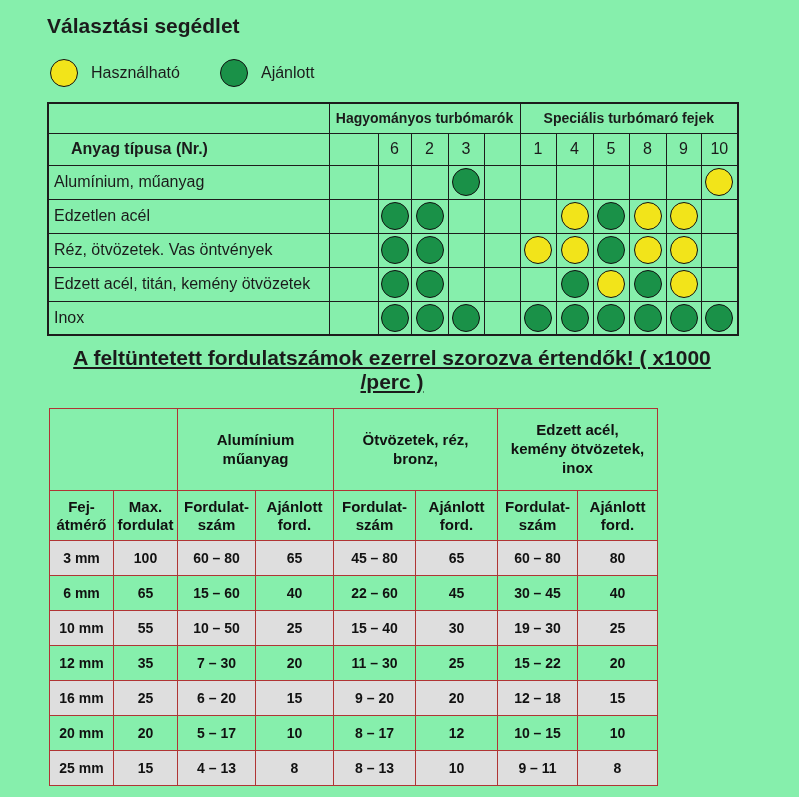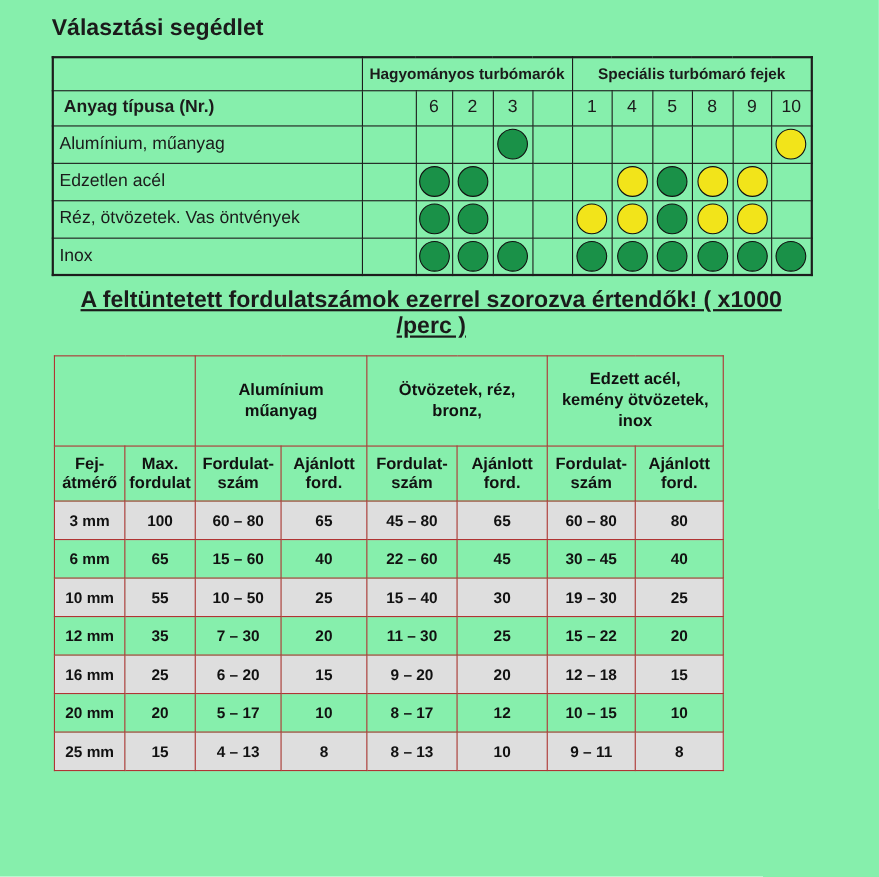--- a/index.html
+++ b/index.html
@@ -28,21 +28,21 @@
   .legend .legend-label { margin-left: 13px; font-size: 16px; }
   .legend .second { margin-left: 40px; }
 
   
   table.t1 {
     margin: 14px 0 0 47px; border-collapse: collapse;
     border: 2px solid #1c1c1c; table-layout: fixed; width: 690px;
   }
   .t1 td, .t1 th { border: 1px solid #1c1c1c; padding: 0; overflow: hidden; }
   .t1 .group-head { font-size: 14px; font-weight: bold; text-align: center; height: 30px; }
-  .t1 .row-head { font-size: 16px; font-weight: bold; text-align: left; padding-left: 9px; height: 32px; }
+  .t1 .row-head { font-size: 16px; font-weight: bold; text-align: left; padding-left: 22px; height: 32px; }
   .t1 .num { font-size: 16px; font-weight: normal; text-align: center; }
   .t1 tbody tr { height: 34px; padding-left: 44px; }
   .t1 .label { font-size: 16px; font-weight: normal; text-align: left; padding-left: 5px; }
   .t1 td { text-align: center; vertical-align: middle; }
   .dot {
     display: block; width: 28px; height: 28px; margin: 0 auto;
     border-radius: 50%; border: 1px solid #111;
   }
   .dot-g { background: var(--green); }
   .dot-y { background: var(--yellow); }
@@ -77,20 +77,26 @@
   .t2 tbody tr { height: 35px; }
   .t2 tbody tr:nth-child(odd) { background: var(--shade); }
 </style>
 </head>
 <body>
 
 <div class="page">
 
   <div class="title">Választási segédlet</div>
 
+  <div class="legend">
+    <span class="dot-legend dot-yellow"></span>
+    <span class="legend-label">Használható</span>
+    <span class="dot-legend dot-green second"></span>
+    <span class="legend-label">Ajánlott</span>
+  </div>
 
   <table class="t1">
     <colgroup>
       <col style="width:281px">
         <col style="width:49px">
         <col style="width:33px">
         <col style="width:37px">
       <col style="width:36px">
         <col style="width:36px">
         <col style="width:36px">
@@ -181,20 +187,46 @@
             <span class="dot dot-y"></span>
           </td>
           <td>
             <span class="dot dot-y"></span>
           </td>
           <td>
             <span class="dot dot-g"></span>
           </td>
           <td>
             <span class="dot dot-y"></span>
+          </td>
+          <td>
+            <span class="dot dot-y"></span>
+          </td>
+          <td></td>
+        </tr>
+        <tr>
+          <td class="label">Edzett acél, titán, kemény ötvözetek</td>
+          <td></td>
+          <td>
+            <span class="dot dot-g"></span>
+          </td>
+          <td>
+            <span class="dot dot-g"></span>
+          </td>
+          <td></td>
+          <td></td>
+          <td></td>
+          <td>
+            <span class="dot dot-g"></span>
+          </td>
+          <td>
+            <span class="dot dot-y"></span>
+          </td>
+          <td>
+            <span class="dot dot-g"></span>
           </td>
           <td>
             <span class="dot dot-y"></span>
           </td>
           <td></td>
         </tr>
         <tr>
           <td class="label">Inox</td>
           <td></td>
           <td>

